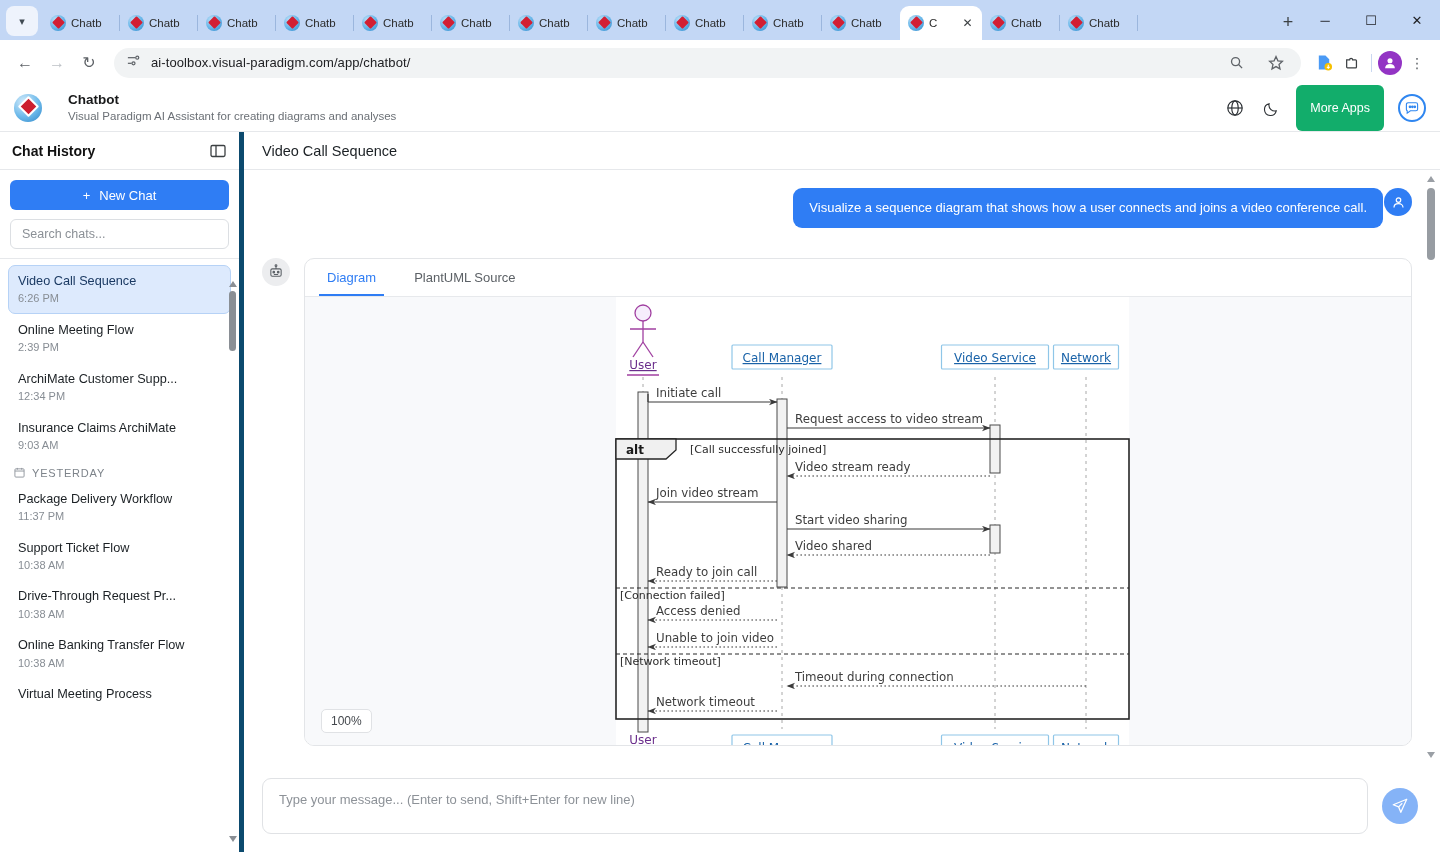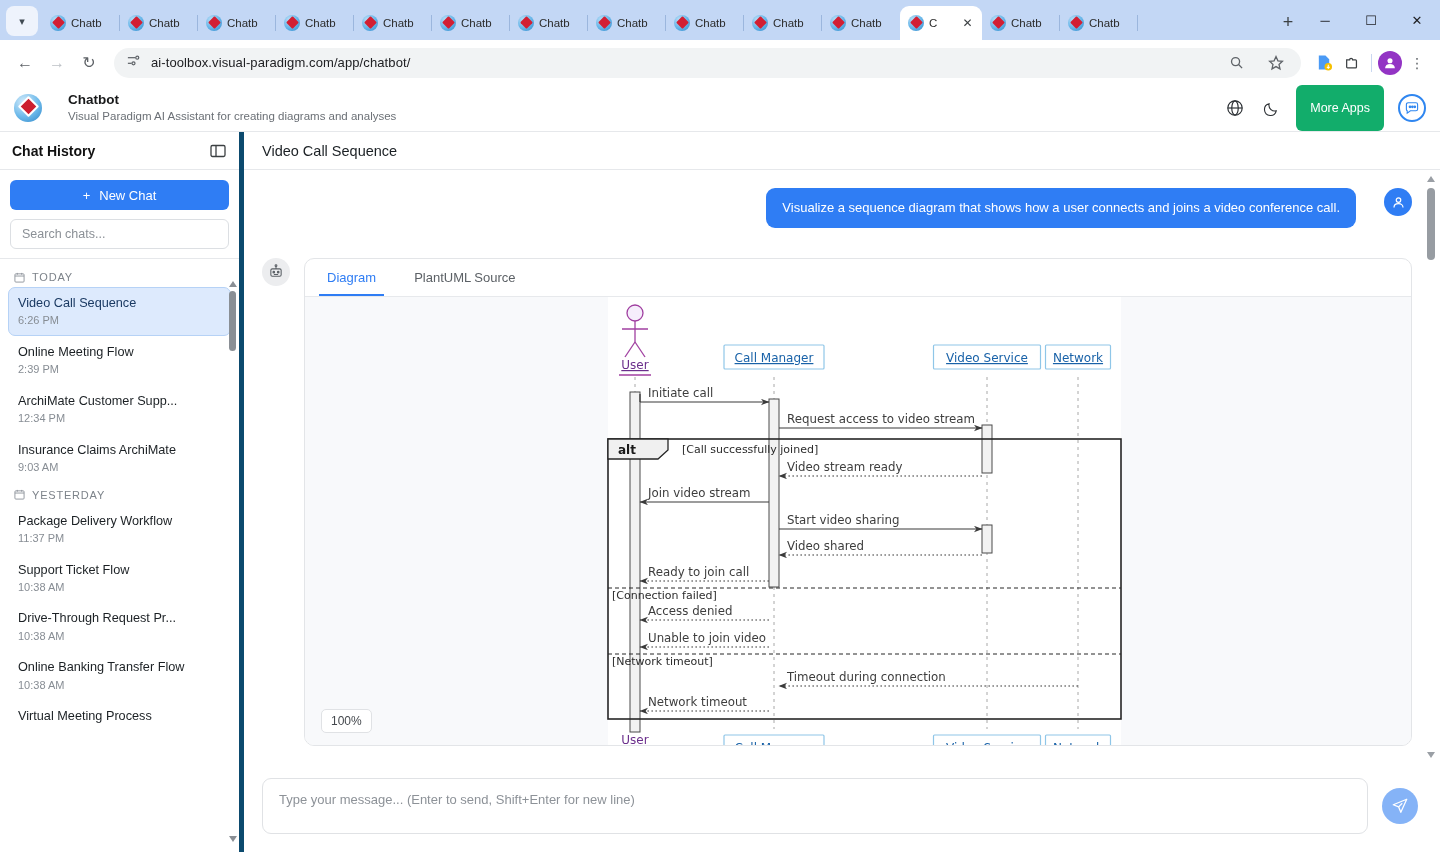--- a/index.html
+++ b/index.html
@@ -162,21 +162,21 @@
   .main-head {
     height: 38px; display: flex; align-items: center; padding: 0 18px;
     border-bottom: 1px solid #e6e8eb; flex: none;
   }
   .main-head-title { font-size: 14.5px; color: #1b2024; }
 
   .conversation {
     flex: 1; overflow: hidden; position: relative; background: #fff; min-height: 0;
     padding: 18px 28px 0 18px;
   }
-  .msg-user-row { display: flex; align-items: flex-start; justify-content: flex-end; gap: 28px; }
+  .msg-user-row { display: flex; align-items: flex-start; justify-content: flex-end; gap: 1px; }
   .user-avatar {
     width: 28px; height: 28px; border-radius: 50%; background: #2f7df4; flex: none;
     display: flex; align-items: center; justify-content: center; color: #fff;
   }
   .user-bubble {
     background: #2f7df4; color: #fff; border-radius: 9px; padding: 11px 16px;
     font-size: 13px; max-width: 620px; line-height: 1.35;
   }
 
   .assist-row { display: flex; align-items: flex-start; gap: 14px; margin-top: 30px; }
@@ -194,21 +194,21 @@
     border-bottom: 2px solid transparent; margin-right: 22px;
   }
   .dtab.active { color: #2f7df4; border-bottom-color: #2f7df4; }
   .diagram-area {
     position: relative; background: #f8f9fb; height: 448px; overflow: hidden;
   }
   .zoom-badge {
     position: absolute; left: 16px; bottom: 12px; background: #fff; border: 1px solid #e0e2e5;
     border-radius: 5px; padding: 4px 9px; font-size: 12px; color: #44484d; z-index: 5;
   }
-  .svgwrap { position: absolute; left: 0; top: 0; }
+  .svgwrap { position: absolute; left: 8px; top: 0; }
 
   .conv-scroll { position: absolute; right: 4px; top: 4px; bottom: 4px; width: 10px; }
   .cs-thumb { position: absolute; top: 14px; left: 1px; width: 8px; height: 72px; background: #979ca2; border-radius: 4px; }
   .cs-up, .cs-dn {
     position: absolute; left: 1px; width: 0; height: 0; border-left: 4px solid transparent;
     border-right: 4px solid transparent;
   }
   .cs-up { top: 2px; border-bottom: 6px solid #9a9fa5; }
   .cs-dn { bottom: 2px; border-top: 6px solid #9a9fa5; }
 
@@ -455,29 +455,20 @@
           <button class="new-chat">
             <span>+</span>
             <span>New Chat</span>
           </button>
           <div class="search-wrap">
             <input class="search-input" type="text" placeholder="Search chats..." style="">
           </div>
         </div>
         <div class="sb-list">
           <div id="sb-groups">
-              <div class="sb-group">
-                <span class="cal-icon"><svg width="11" height="11" viewBox="0 0 12 12" fill="none" stroke="#8e949b" stroke-width="1">
-                    <rect x="1" y="2" width="10" height="9" rx="1"></rect>
-                    <line x1="1" y1="4.4" x2="11" y2="4.4"></line>
-                    <line x1="3.6" y1="1" x2="3.6" y2="3"></line>
-                    <line x1="8.4" y1="1" x2="8.4" y2="3"></line>
-                  </svg></span>
-                <span>TODAY</span>
-              </div>
               <div class="chat-item active">
                 <div class="ci-title">Video Call Sequence</div>
                 <div class="ci-time">6:26 PM</div>
               </div>
               <div class="chat-item">
                 <div class="ci-title">Online Meeting Flow</div>
                 <div class="ci-time">2:39 PM</div>
               </div>
               <div class="chat-item">
                 <div class="ci-title">ArchiMate Customer Supp...</div>

